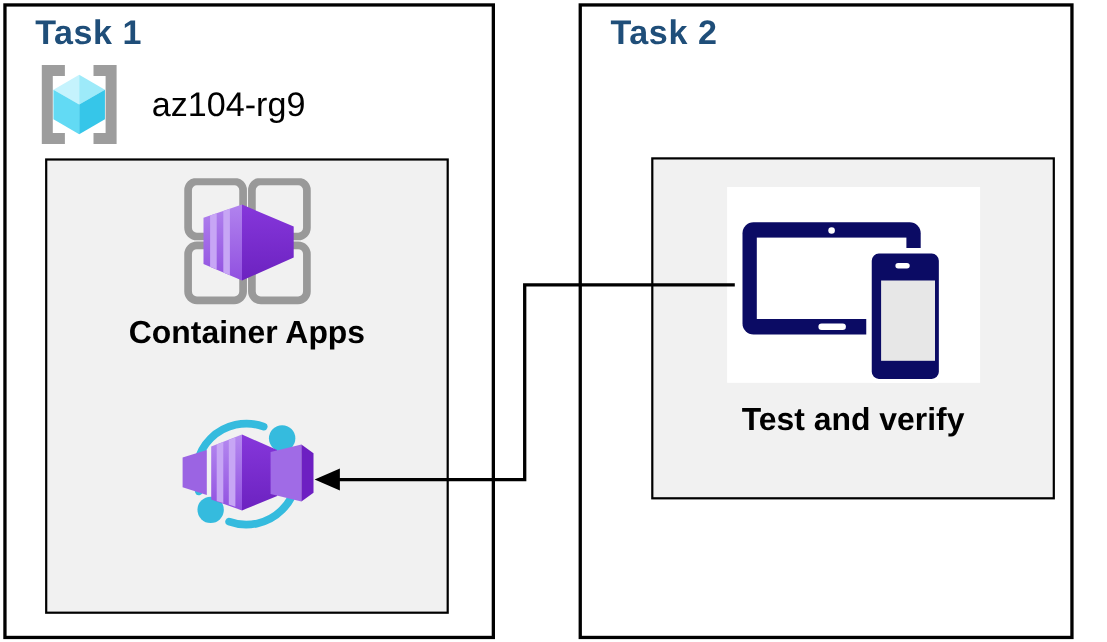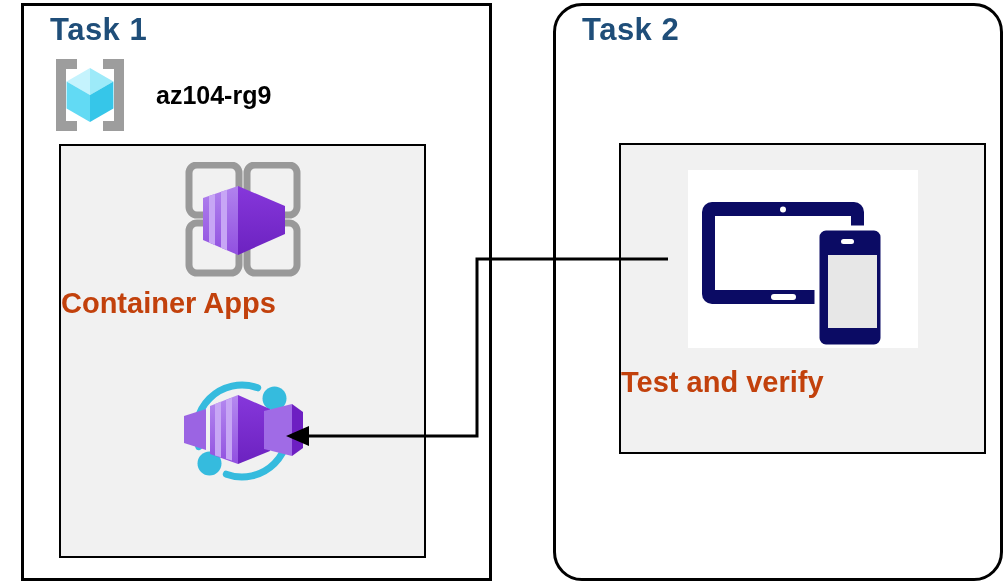--- a/index.html
+++ b/index.html
@@ -12,62 +12,63 @@
     overflow: hidden;
   }
   .task-box {
     position: absolute;
     top: 3px;
     width: 441px;
     height: 572px;
     background: #ffffff;
     border: 3px solid #000000;
   }
-  .task-box.t1 { left: 21px; padding-left: 24px; }
-  .task-box.t2 { left: 553px; width: 444px; border-radius: 29px; }
+  .task-box.t1 { left: 3px; }
+  .task-box.t2 { left: 526px; width: 444px; }
   .task-title {
     position: absolute;
     left: 26px;
     top: 6px;
     margin: 0;
     font-size: 31px;
     font-weight: 700;
     color: #1F4E79;
     letter-spacing: 0.5px;
   }
   .rg-row {
     position: absolute;
     left: 20px;
     top: 48px;
     height: 82px;
     display: flex;
     align-items: center;
     gap: 20px;
   }
   .rg-name {
-    font-size: 25px;
-    font-weight: 700;
+    font-size: 31px;
+    font-weight: 400;
     color: #000000;
     white-space: nowrap;
   }
   .panel {
     position: absolute;
     background: #F1F1F1;
     border: 2px solid #000000;
   }
   .panel.p1 { left: 35px; top: 138px; width: 363px; height: 410px; }
   .panel.p2 { left: 43px; top: 137px; width: 363px; height: 307px; margin-left: 20px; }
   .abs { position: absolute; }
   .node-label {
     position: absolute;
     left: 0;
     width: 100%;
+    text-align: center;
     font-size: 29px;
     font-weight: 700;
-    color: #c2410c;
+    color: #000000;
     line-height: 38px;
   }
   .env-label { top: 138px; }
   .app-label { top: 348px; }
   .test-label { top: 218px; }
   .env-label span { display: block; }
   .white-plate {
     position: absolute;
     left: 67px;
     top: 25px;

